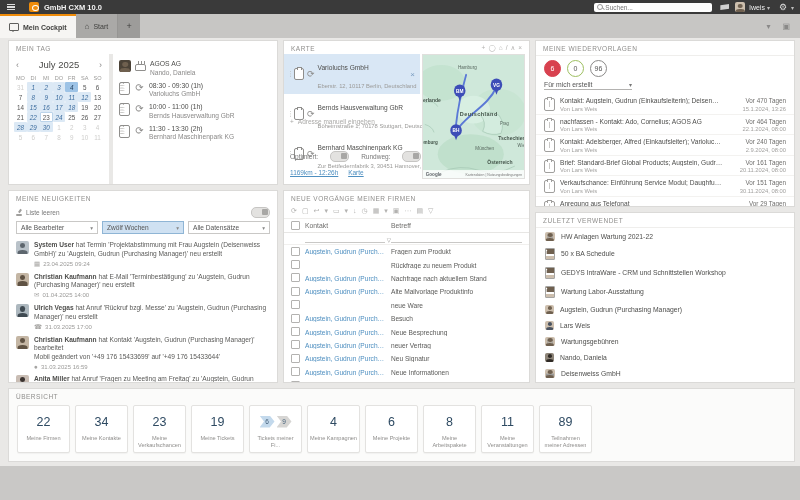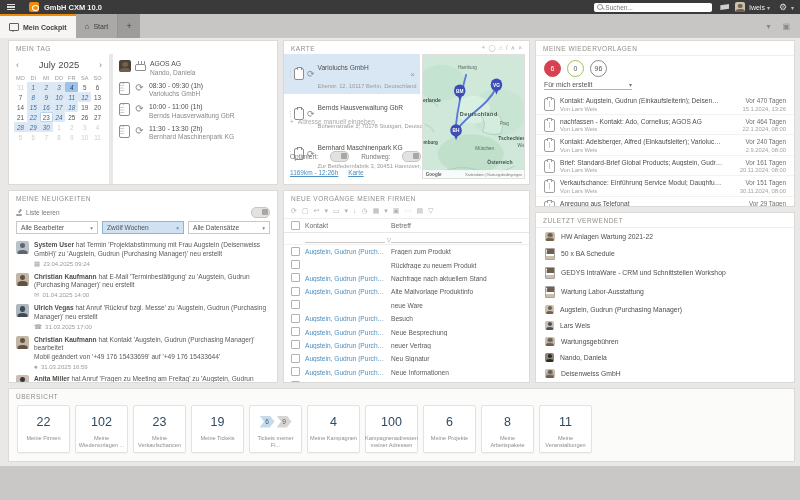--- a/index.html
+++ b/index.html
@@ -749,23 +749,23 @@
       <div class="tile">
       <span class="tzone">
 
         <span class="tval">22</span>
       </span>
       <span class="tlabel">Meine Firmen</span>
     </div>
       <div class="tile">
       <span class="tzone">
 
-        <span class="tval">102</span>
-      </span>
-      <span class="tlabel">Meine Wiedervorlagen ...</span>
+        <span class="tval">34</span>
+      </span>
+      <span class="tlabel">Meine Kontakte</span>
     </div>
       <div class="tile">
       <span class="tzone">
 
         <span class="tval">23</span>
       </span>
       <span class="tlabel">Meine Verkaufschancen</span>
     </div>
       <div class="tile">
       <span class="tzone">
@@ -785,41 +785,41 @@
       <div class="tile">
       <span class="tzone">
 
         <span class="tval">4</span>
       </span>
       <span class="tlabel">Meine Kampagnen</span>
     </div>
       <div class="tile">
       <span class="tzone">
 
-        <span class="tval">100</span>
-      </span>
-      <span class="tlabel">Kampagnenadressen meiner Adressen</span>
-    </div>
-      <div class="tile">
-      <span class="tzone">
-
         <span class="tval">6</span>
       </span>
       <span class="tlabel">Meine Projekte</span>
     </div>
       <div class="tile">
       <span class="tzone">
 
         <span class="tval">8</span>
       </span>
       <span class="tlabel">Meine Arbeitspakete</span>
     </div>
       <div class="tile">
       <span class="tzone">
 
         <span class="tval">11</span>
       </span>
       <span class="tlabel">Meine Veranstaltungen</span>
     </div>
+      <div class="tile">
+      <span class="tzone">
+
+        <span class="tval">89</span>
+      </span>
+      <span class="tlabel">Teilnahmen meiner Adressen</span>
+    </div>
     </div>
 </div>
 
 <div class="bottomband"></div>
 
 </body></html>

